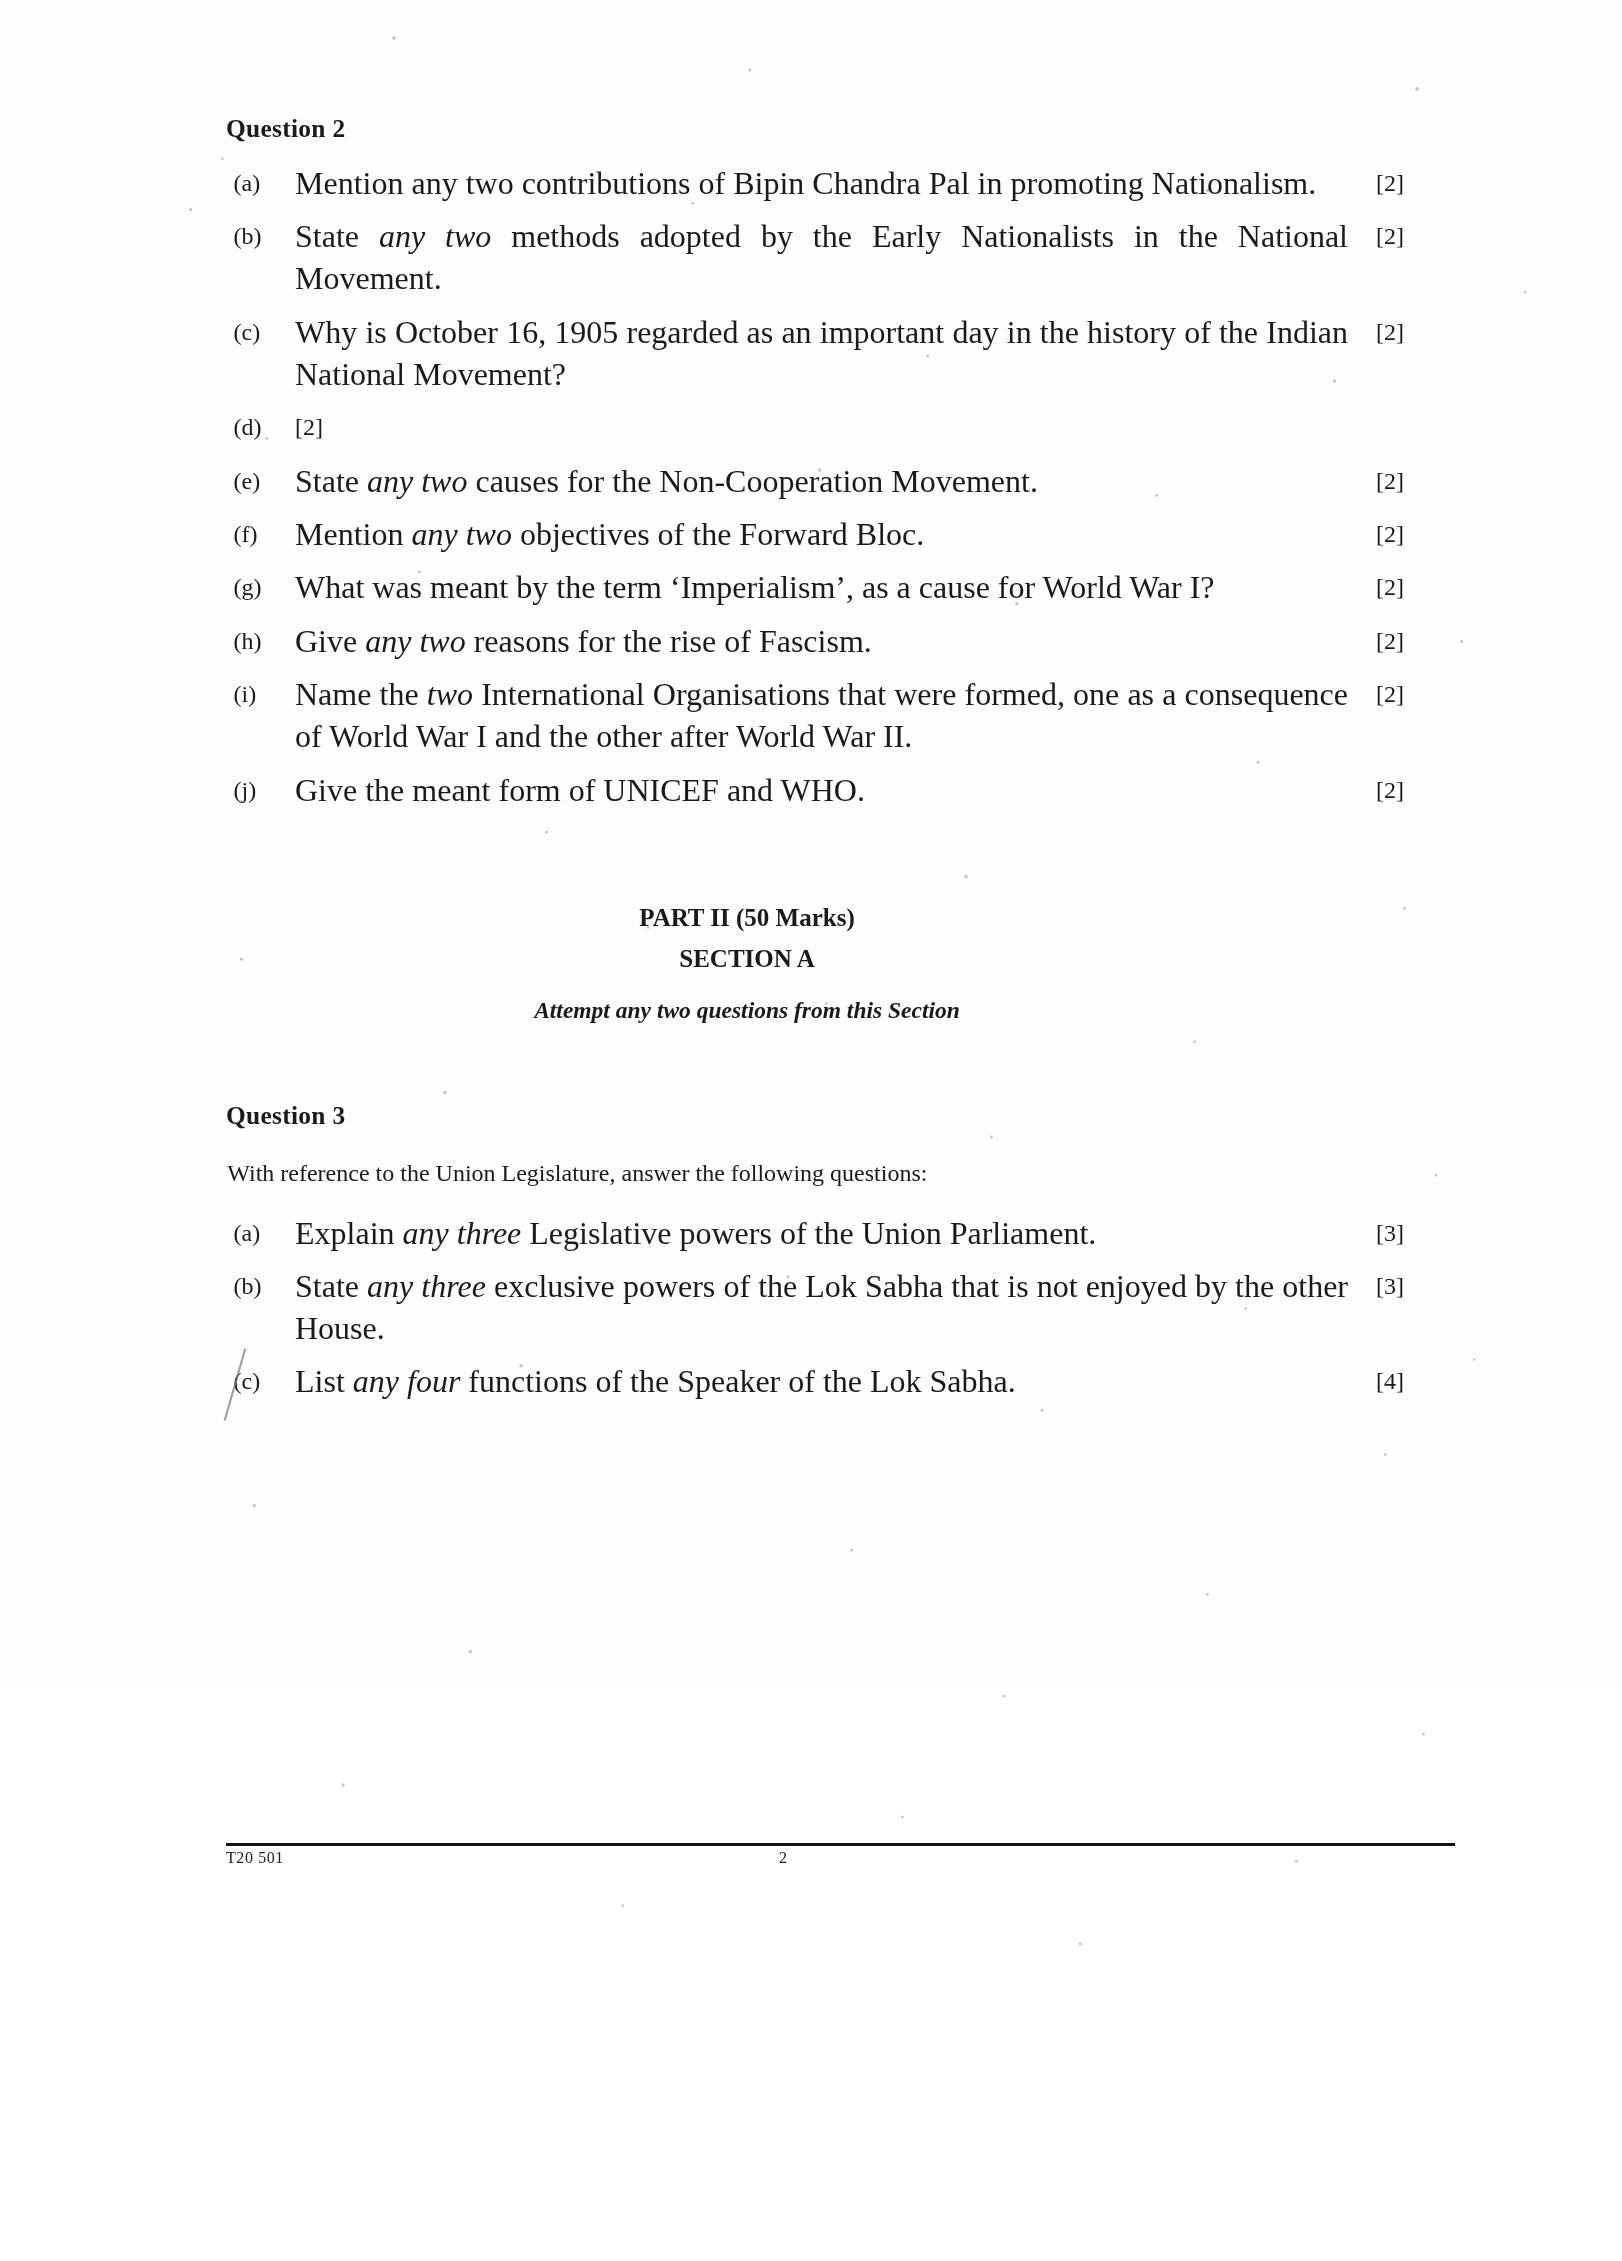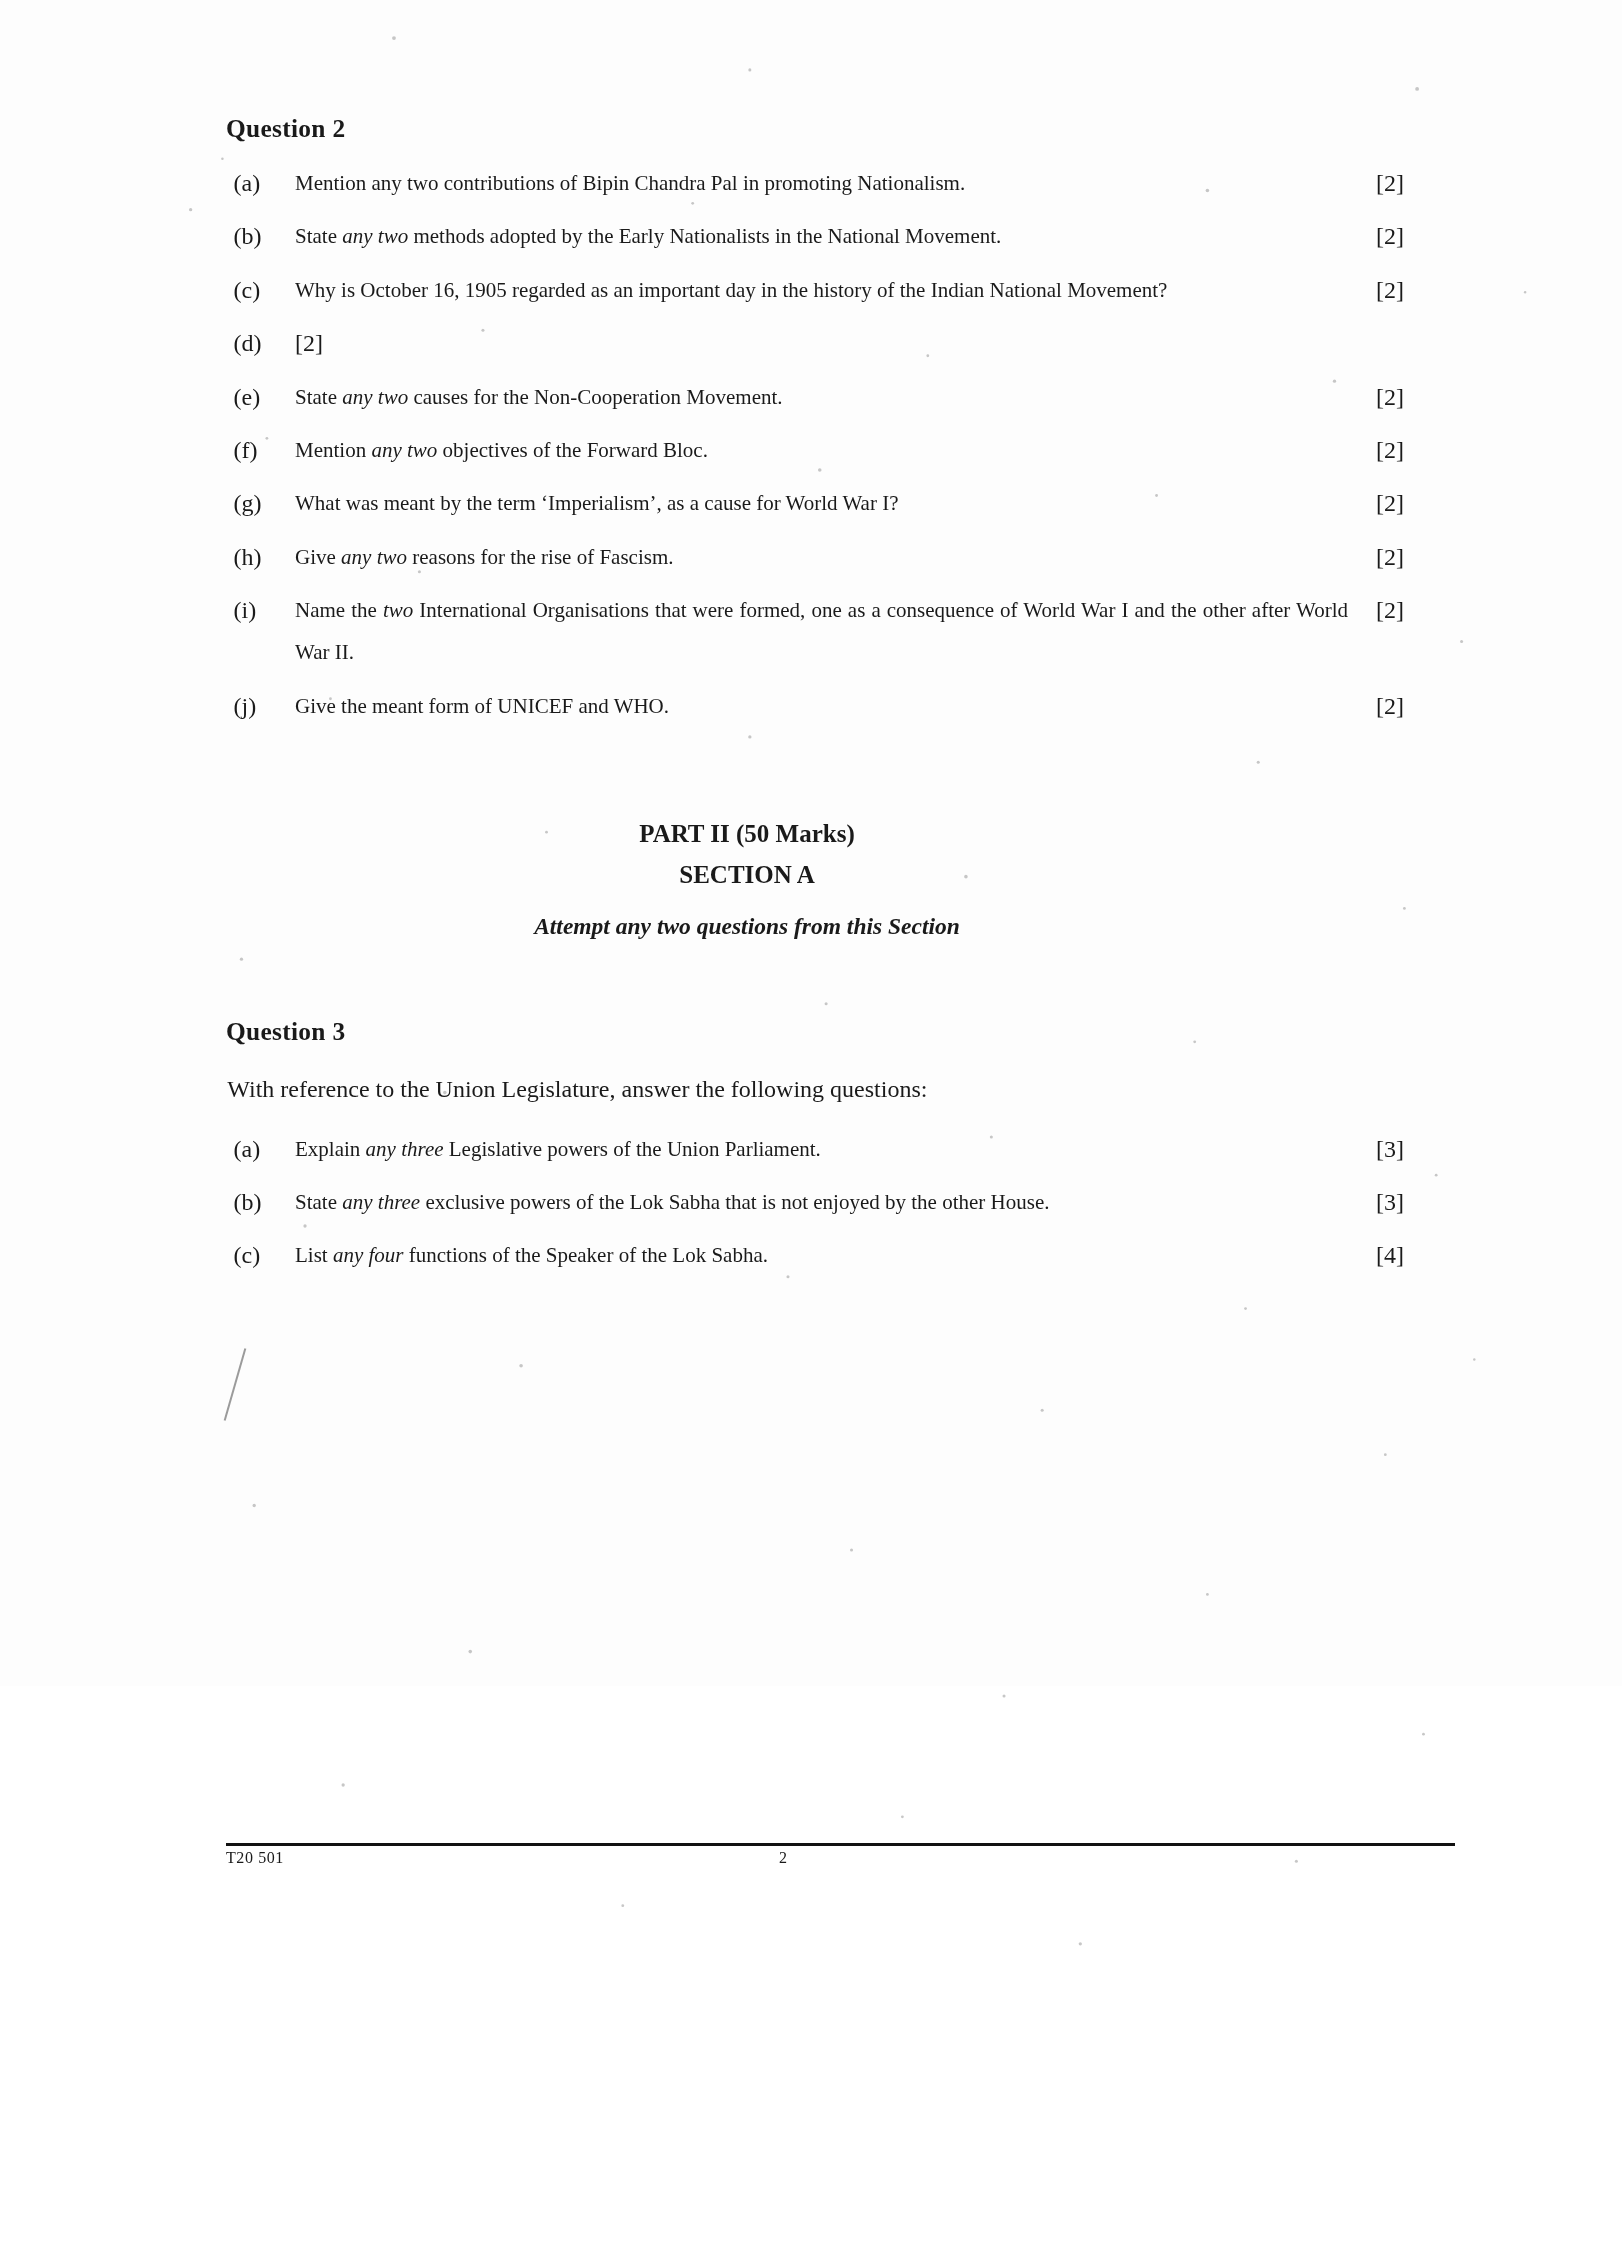--- a/index.html
+++ b/index.html
@@ -57,21 +57,21 @@
     width: 69px;
     flex: 0 0 69px;
     font-size: 24px;
     line-height: 42px;
     text-align: left;
     padding-left: 7.6px;
     box-sizing: border-box;
   }
   .qtext {
     flex: 1 1 auto;
-    font-size: 21px;
+    font-size: 32px;
     line-height: 42px;
     text-align: justify;
     text-justify: inter-word;
     padding-right: 28px;
     box-sizing: border-box;
   }
   .qtext.nojust { text-align: left; }
   .qmarks {
     width: 76px;
     flex: 0 0 76px;

